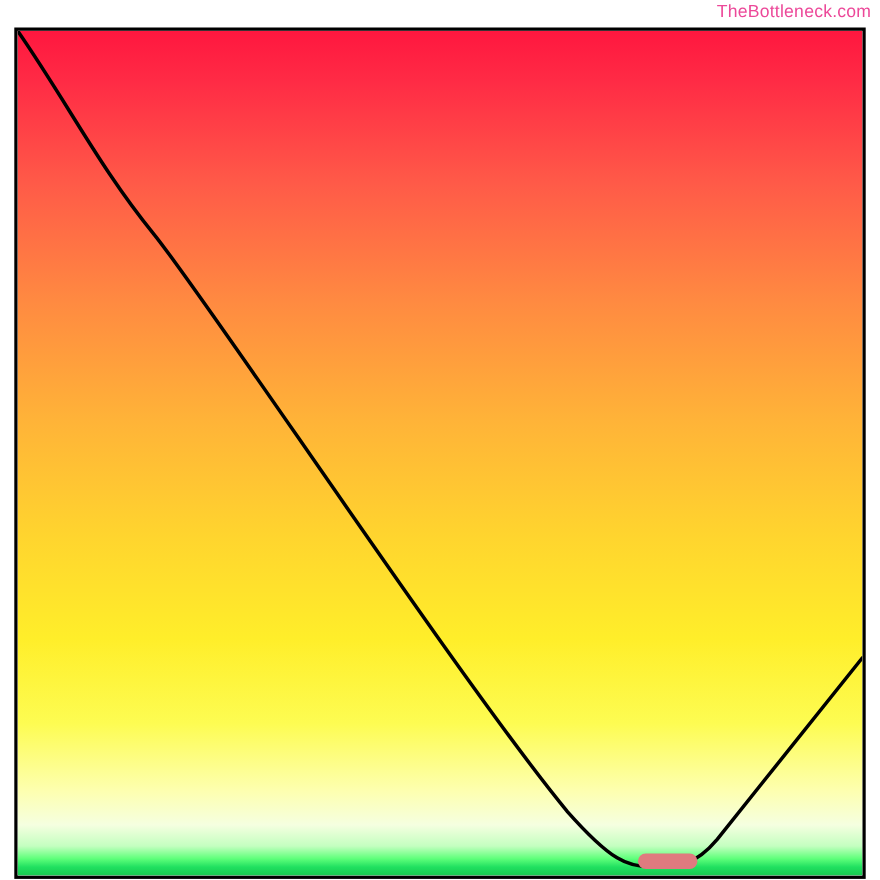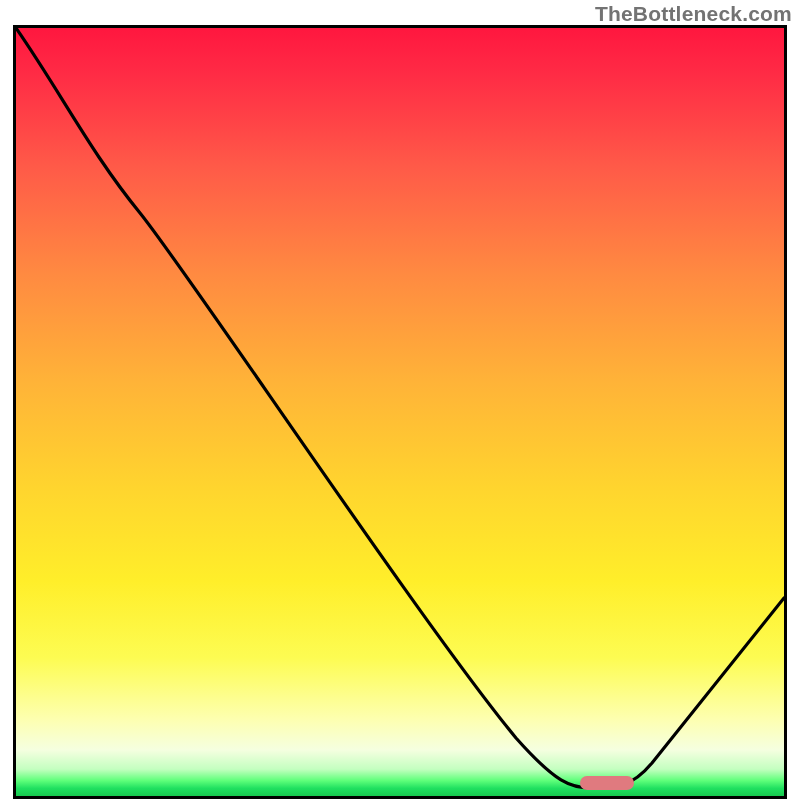--- a/index.html
+++ b/index.html
@@ -12,23 +12,23 @@
   }
   .container {
     position: relative;
     width: 800px;
     height: 800px;
   }
   .watermark {
     position: absolute;
     top: 2px;
     right: 8px;
-    font-size: 21px;
-    font-weight: 700;
-    color: #737373;
+    font-size: 16px;
+    font-weight: 400;
+    color: #ec4899;
     letter-spacing: 0.2px;
   }
   .plot-outer {
     position: absolute;
     left: 13px;
     top: 25px;
     width: 774px;
     height: 774px;
     border: 3px solid #000;
     box-sizing: border-box;

